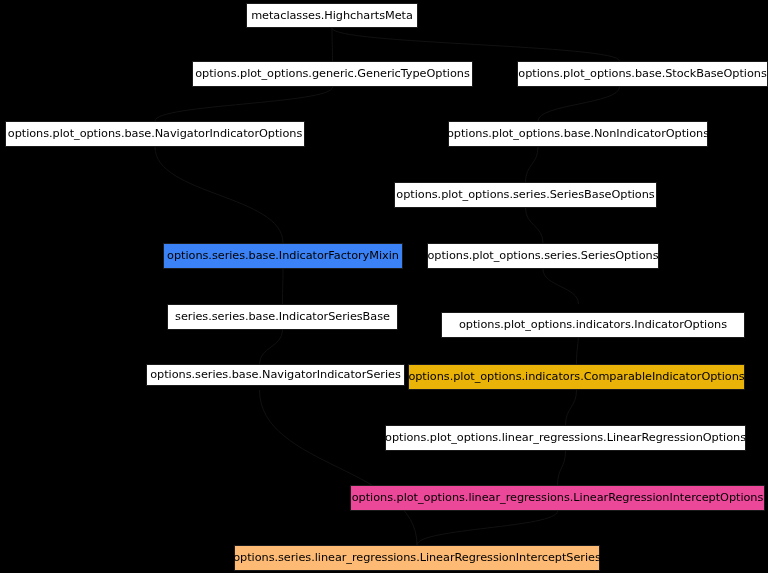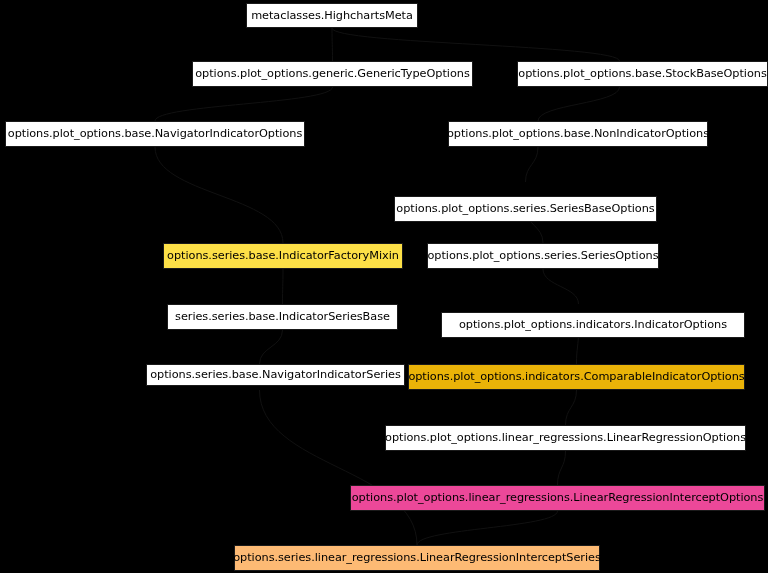--- a/index.html
+++ b/index.html
@@ -70,24 +70,24 @@
       </div>
       <div class="node" style="left: 517px; top: 61px; width: 251px; height: 26px; background: rgb(255, 255, 255); border-color: rgb(26, 26, 26); color: rgb(0, 0, 0);">
         <span>options.plot_options.base.StockBaseOptions</span>
       </div>
       <div class="node" style="left: 5px; top: 121px; width: 300px; height: 26px; background: rgb(255, 255, 255); border-color: rgb(26, 26, 26); color: rgb(0, 0, 0);">
         <span>options.plot_options.base.NavigatorIndicatorOptions</span>
       </div>
       <div class="node" style="left: 404px; top: 121px; width: 260px; height: 26px; background: rgb(255, 255, 255); border-color: rgb(26, 26, 26); color: rgb(0, 0, 0); margin-left: 44px;">
         <span>options.plot_options.base.NonIndicatorOptions</span>
       </div>
-      <div class="node" style="left: 394px; top: 196px; width: 263px; height: 26px; background: rgb(255, 255, 255); border-color: rgb(26, 26, 26); color: rgb(0, 0, 0);">
+      <div class="node" style="left: 394px; top: 182px; width: 263px; height: 26px; background: rgb(255, 255, 255); border-color: rgb(26, 26, 26); color: rgb(0, 0, 0);">
         <span>options.plot_options.series.SeriesBaseOptions</span>
       </div>
-      <div class="node" style="left: 163px; top: 243px; width: 240px; height: 26px; background: #fde047; border-color: rgb(26, 26, 26); color: rgb(0, 0, 0);">
+      <div class="node" style="left: 163px; top: 243px; width: 240px; height: 26px; background: #3b82f6; border-color: rgb(26, 26, 26); color: rgb(0, 0, 0);">
         <span>options.series.base.IndicatorFactoryMixin</span>
       </div>
       <div class="node" style="left: 427px; top: 243px; width: 232px; height: 26px; background: rgb(255, 255, 255); border-color: rgb(26, 26, 26); color: rgb(0, 0, 0);">
         <span>options.plot_options.series.SeriesOptions</span>
       </div>
       <div class="node" style="left: 167px; top: 304px; width: 231px; height: 26px; background: rgb(255, 255, 255); border-color: rgb(26, 26, 26); color: rgb(0, 0, 0);">
         <span>series.series.base.IndicatorSeriesBase</span>
       </div>
       <div class="node" style="left: 441px; top: 312px; width: 304px; height: 26px; background: rgb(255, 255, 255); border-color: rgb(26, 26, 26); color: rgb(0, 0, 0);">
         <span>options.plot_options.indicators.IndicatorOptions</span>

